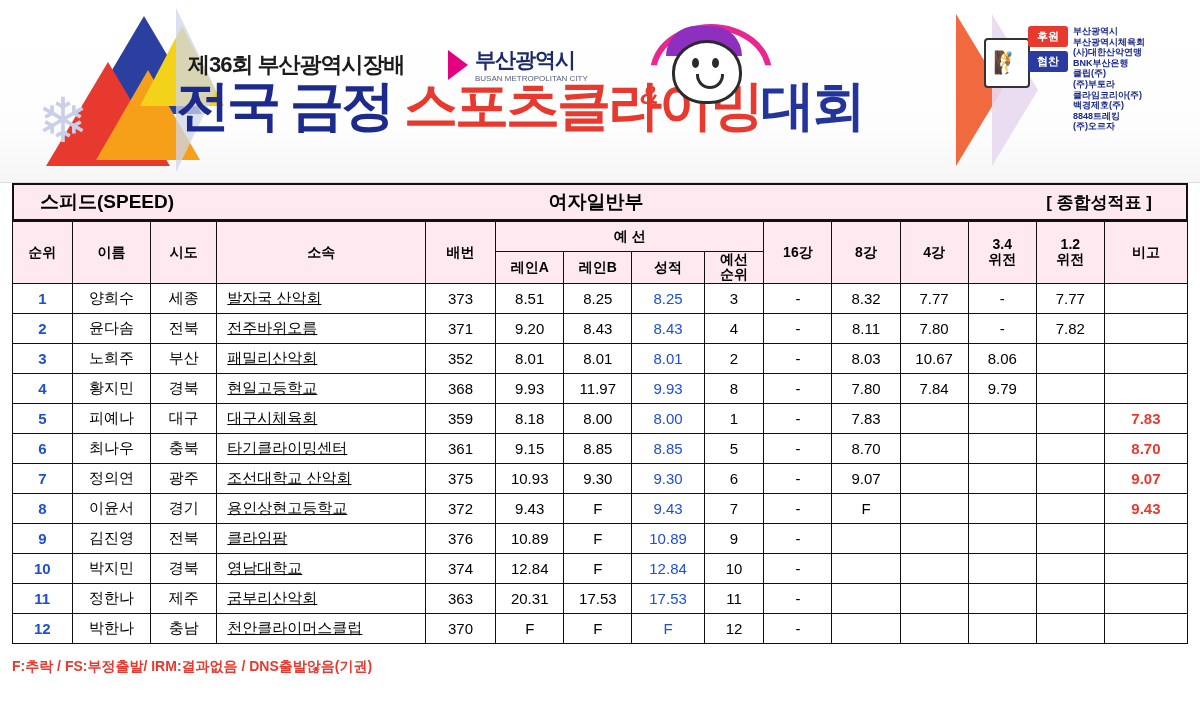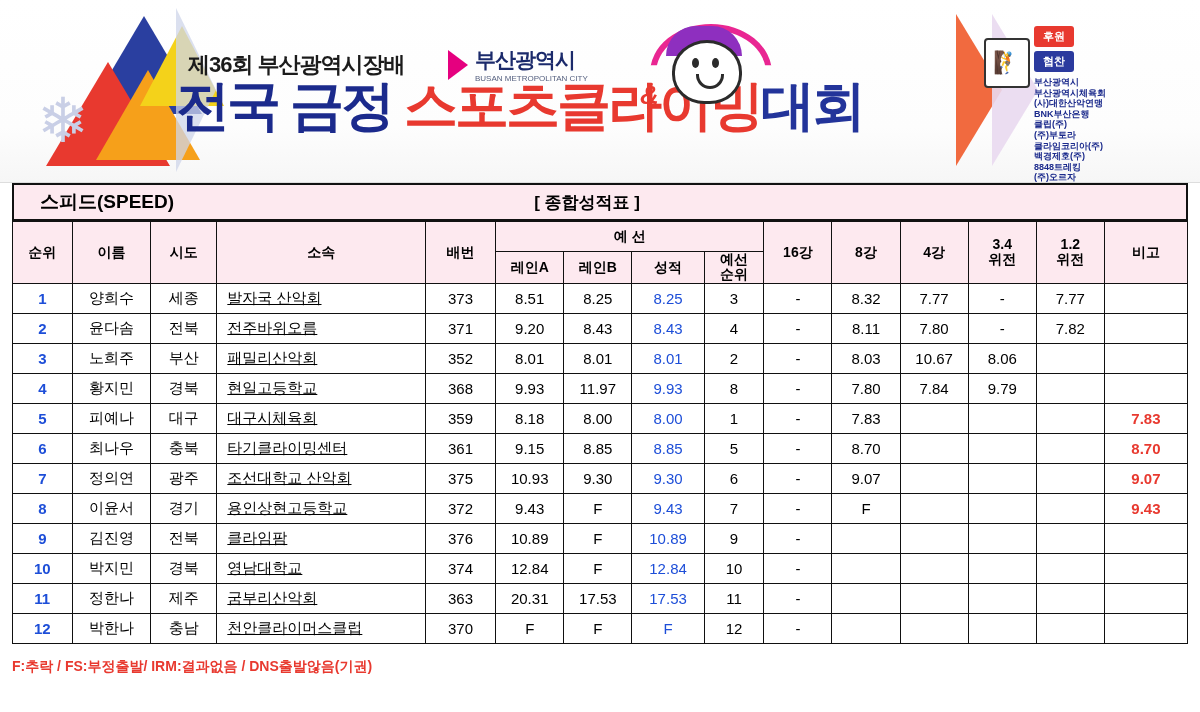--- a/index.html
+++ b/index.html
@@ -101,22 +101,22 @@
   }
   .mascot .eye{position:absolute;width:7px;height:10px;background:#2b2b2b;border-radius:50%;top:40px;}
   .mascot .eye.l{left:44px;} .mascot .eye.r{left:64px;}
   .mascot .mouth{position:absolute;left:48px;top:56px;width:22px;height:12px;border:3px solid #2b2b2b;border-top:none;border-radius:0 0 14px 14px;background:#fff;}
   .mascot .cap{position:absolute;left:18px;top:8px;width:76px;height:30px;background:#8e2fbf;border-radius:38px 38px 0 0;}
   .mascot .ring{position:absolute;left:2px;top:6px;width:110px;height:86px;border:6px solid #e5007f;border-radius:50%;opacity:.85;
     clip-path:polygon(0 0,100% 0,100% 42%,0 42%);}
   .mascot .amp{position:absolute;left:-8px;top:62px;font-size:26px;color:#e8392f;font-style:italic;font-weight:bold;}
 
   .sponsors{
-    position:absolute;right:20px;top:26px;width:146px;
-    display:flex;gap:5px;align-items:flex-start;flex-direction:column;
+    position:absolute;right:26px;top:26px;width:146px;
+    display:flex;gap:5px;align-items:flex-start;
   }
   .sp-tags{display:flex;flex-direction:column;gap:4px;}
   .sp-tag{
     background:#e8392f;color:#fff;font-size:11px;font-weight:bold;
     border-radius:3px;padding:3px 5px;text-align:center;min-width:30px;
   }
   .sp-tag.b{background:#2b3a9e;}
   .sp-list{font-size:9px;line-height:1.18;color:#1b2a8c;font-weight:bold;}
   .climber-icon{
     position:absolute;right:170px;top:38px;width:42px;height:46px;
@@ -129,21 +129,21 @@
   }
   .ttl-sub .k{color:#e8392f;}
   .ttl-sub .v{color:#1b2a8c;}
   .ttl-sub .date{color:#e8392f;font-size:15px;}
   .ttl-sub .sep{color:#999;margin:0 5px;}
 
   
   .strip{
     display:flex;align-items:center;
     height:38px;background:#fde9ef;border:2px solid #111;border-top:2px solid #111;
-    margin:0 12px;box-sizing:border-box;
+    margin:0 12px;box-sizing:border-box;justify-content:center;
   }
   .strip .s-left{width:300px;padding-left:26px;font-size:19px;font-weight:bold;}
   .strip .s-mid{flex:1;text-align:center;font-size:19px;font-weight:bold;}
   .strip .s-right{width:300px;text-align:right;padding-right:34px;font-size:17px;font-weight:bold;}
 
   
   .tbl-wrap{margin:0 12px;}
   table{border-collapse:collapse;width:100%;table-layout:fixed;}
   th,td{border:1px solid #111;font-size:15px;text-align:center;height:29px;padding:0;}
   thead th{background:#fde9ef;font-weight:bold;font-size:14px;line-height:1.1;}
@@ -228,20 +228,21 @@
 클라임코리아(주)
 백경제호(주)
 8848트레킹
 (주)오르자</div>
     </div>
 
   </div>
 
   <div class="strip">
     <div class="s-left">스피드(SPEED)</div>
+    <div class="s-mid">여자일반부</div>
     <div class="s-right">[ 종합성적표 ]</div>
   </div>
 
   <div class="tbl-wrap">
     <table>
       <colgroup>
         <col class="col-rank">
           <col class="col-name">
           <col class="col-region">
           <col class="col-club">

